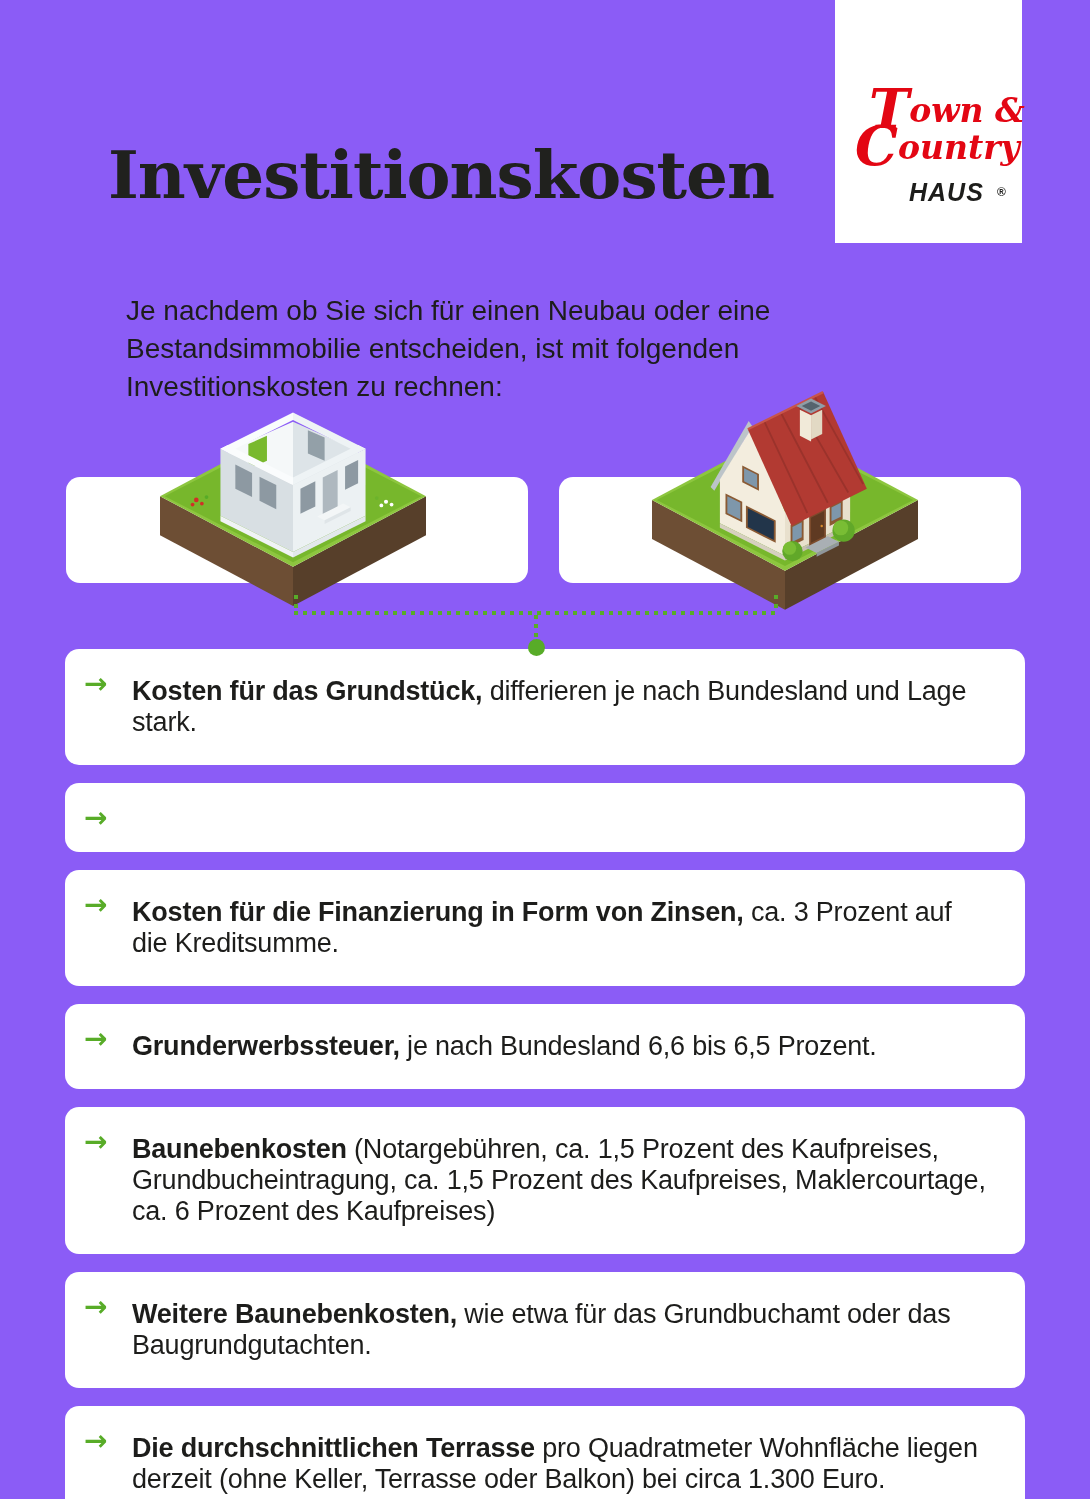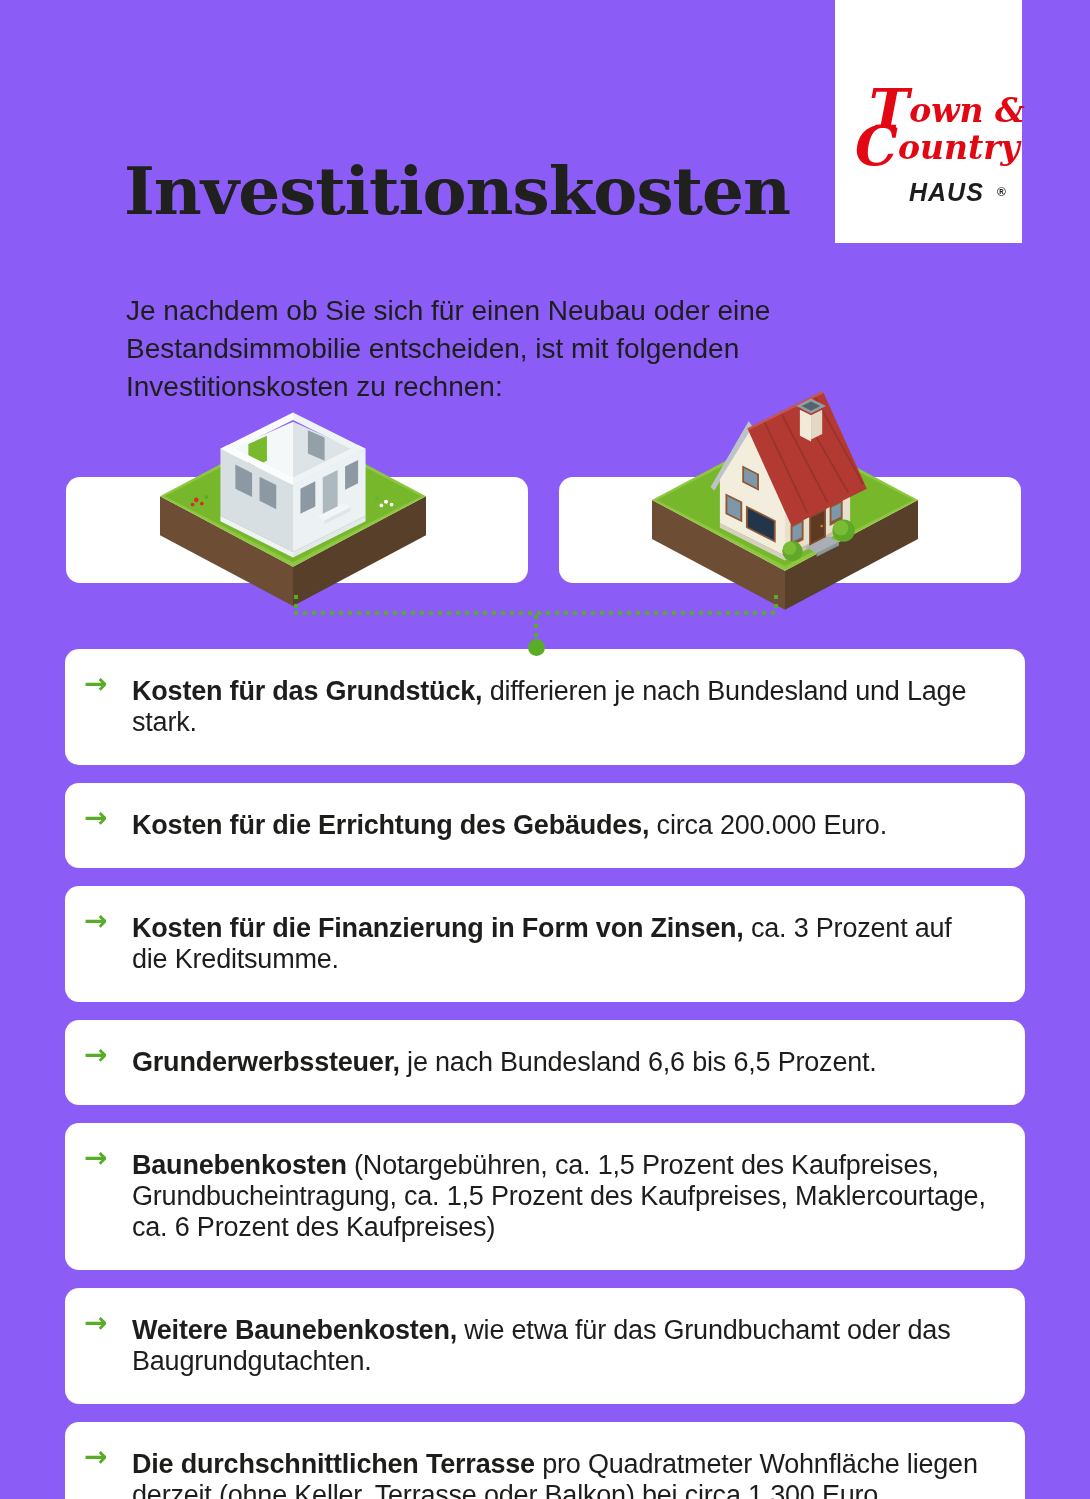--- a/index.html
+++ b/index.html
@@ -10,21 +10,21 @@
   .logo-box { position:absolute; left:835px; top:0; width:187px; height:243px; background:#ffffff; }
   .logo { position:absolute; inset:0; font-family:"DejaVu Serif", serif; font-style:italic; font-weight:bold; color:#e30613; }
   .logo .line { position:absolute; line-height:1; white-space:nowrap; }
   .logo .l1 { top:94px;  left:34px; font-size:33px; }
   .logo .l2 { top:131px; left:20px; font-size:33px;text-align:center; }
   .logo .init { font-size:54px; line-height:0; position:relative; top:6px; }
   .logo .l3 { top:180px; left:74px; font-size:25px; letter-spacing:1px;
               font-family:"Liberation Sans", sans-serif; font-style:italic; font-weight:bold; color:#1d1d1b; }
   .logo .reg { top:186px; left:162px; font-size:12px; color:#1d1d1b; font-style:normal; font-family:"Liberation Sans", sans-serif; }
 
-  .title { position:absolute; left:108px; top:142px; margin:16px; font-family:"DejaVu Serif", serif;
+  .title { position:absolute; left:108px; top:142px; margin:0; font-family:"DejaVu Serif", serif;
            font-weight:bold; font-size:66px; line-height:1; letter-spacing:-1px; color:#20211e; }
 
   .intro { position:absolute; left:110px; top:276px; width:745px; margin:16px;
            font-size:28px; line-height:38px; font-weight:normal; color:#1d1d1b; }
 
   
   .house-card { position:absolute; top:477px; width:462px; height:106px; background:#ffffff; border-radius:14px; }
   .house-card.left  { left:66px; }
   .house-card.right { left:559px; }
   .house-svg { position:absolute; }
@@ -172,21 +172,20 @@
 
   <div class="items">
 
     <div class="item">
       <span class="arrow">→</span>
       <p><b>Kosten für das Grundstück,</b><span> differieren je nach Bundesland und Lage stark.</span></p>
     </div>
 
     <div class="item">
       <span class="arrow">→</span>
-      <p><b>Kosten für die Errichtung des Gebäudes,</b><span> circa 200.000 Euro.</span></p>
     </div>
 
     <div class="item">
       <span class="arrow">→</span>
       <p><b>Kosten für die Finanzierung in Form von Zinsen,</b><span> ca. 3 Prozent auf die Kreditsumme.</span></p>
     </div>
 
     <div class="item">
       <span class="arrow">→</span>
       <p><b>Grunderwerbssteuer,</b><span> je nach Bundesland 6,6 bis 6,5 Prozent.</span></p>

